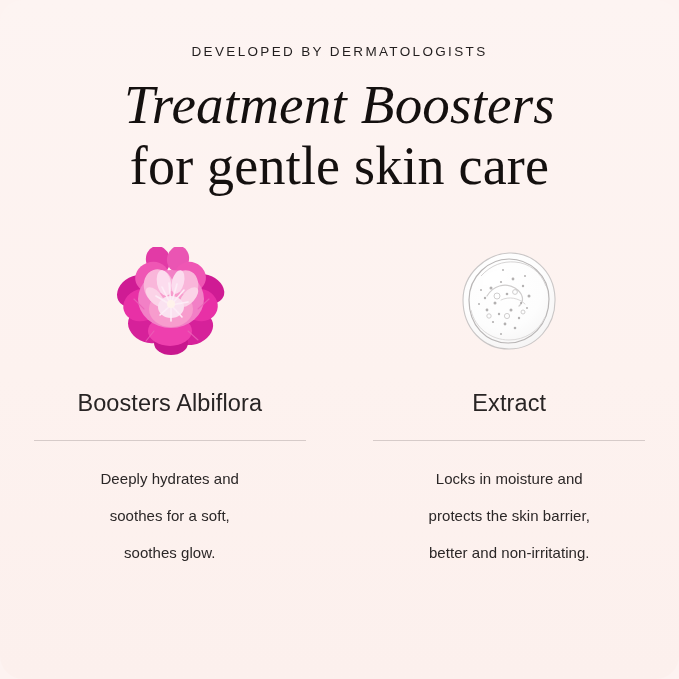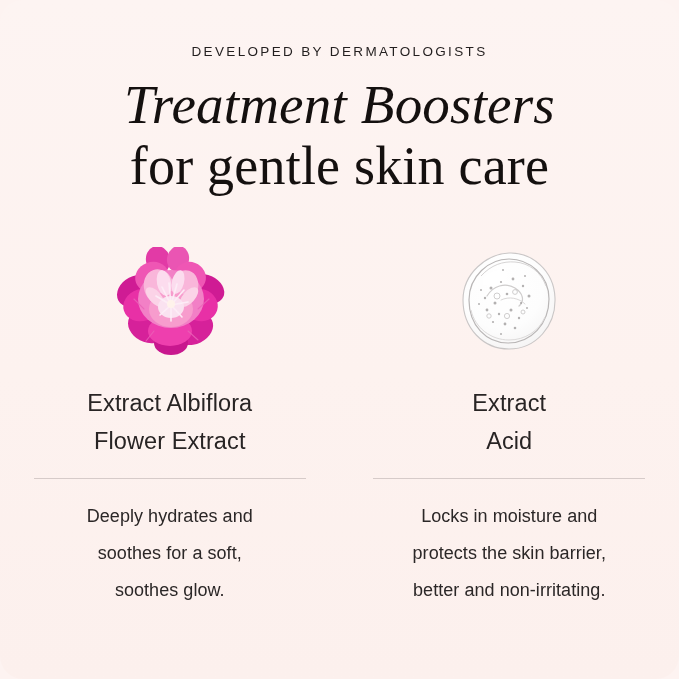--- a/index.html
+++ b/index.html
@@ -97,21 +97,21 @@
     margin-top: 18px;
     width: 272px;
     height: 1px;
     background: #cfc4c2;
     opacity: .85;
   }
   .desc {
     margin-top: 19px;
     text-align: center;
     font-family: "Liberation Sans", sans-serif;
-    font-size: 18px;
+    font-size: 15px;
     font-weight: 300;
     line-height: 37px;
     color: #2b2727;
     letter-spacing: 0.05px;
   }
   .desc span { display: block; }
   .ing-name span { display: block; }
 </style>
 </head>
 <body>
@@ -173,22 +173,21 @@
                 <path d="M84 62 L95 52"></path>
               <path d="M40 84 L32 94"></path>
                 <path d="M74 84 L84 93"></path>
             </g>
             <circle cx="57" cy="57" r="4" fill="#fff3ea" opacity=".9"></circle>
           </g>
         </svg>
       </div>
 
       <div class="ing-name">
-        <span>Extract Albiflora</span>
-        <span>Flower Extract</span>
+        <span>Boosters Albiflora</span>
       </div>
 
       <div class="divider"></div>
 
       <div class="desc">
         <span>Deeply hydrates and</span>
         <span>soothes for a soft,</span>
         <span>soothes glow.</span>
       </div>
     </div>
@@ -243,21 +242,20 @@
               <circle cx="58" cy="44" r="2.4"></circle>
             <circle cx="50" cy="68" r="2.6"></circle>
               <circle cx="66" cy="64" r="2"></circle>
             <circle cx="32" cy="68" r="2.2"></circle>
           </g>
         </svg>
       </div>
 
       <div class="ing-name">
         <span>Extract</span>
-        <span>Acid</span>
       </div>
 
       <div class="divider"></div>
 
       <div class="desc">
         <span>Locks in moisture and</span>
         <span>protects the skin barrier,</span>
         <span>better and non-irritating.</span>
       </div>
     </div>

